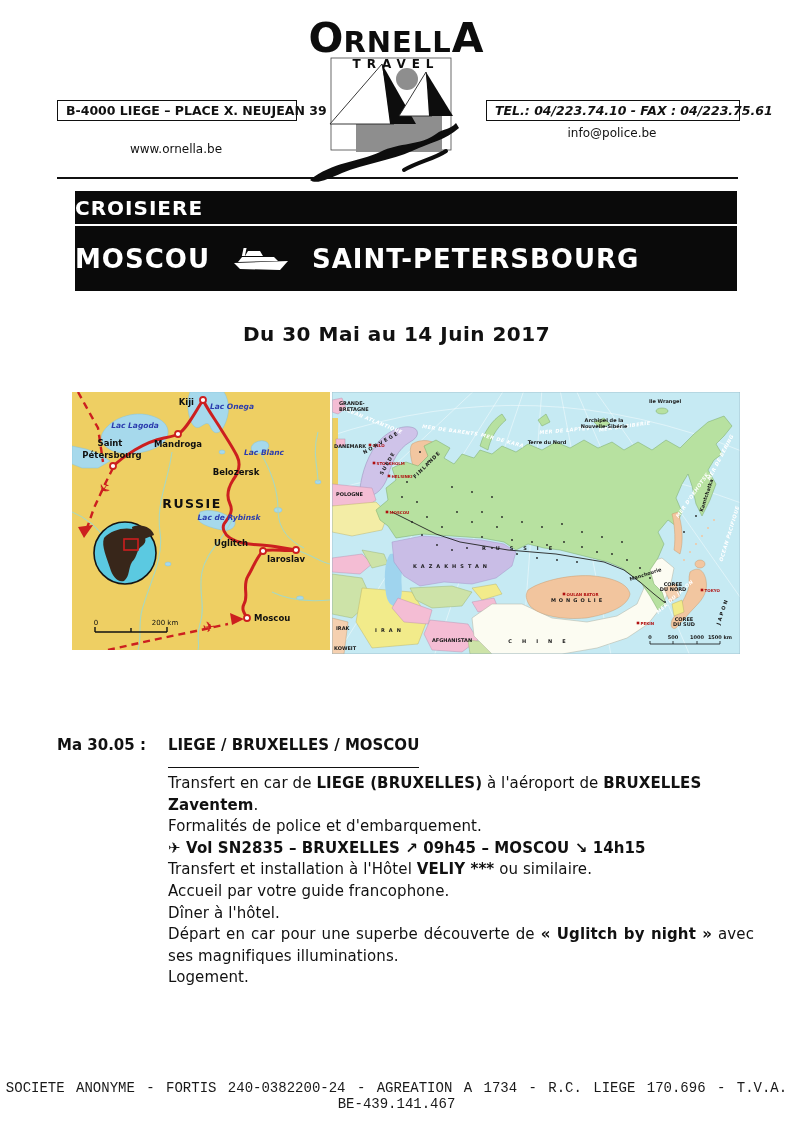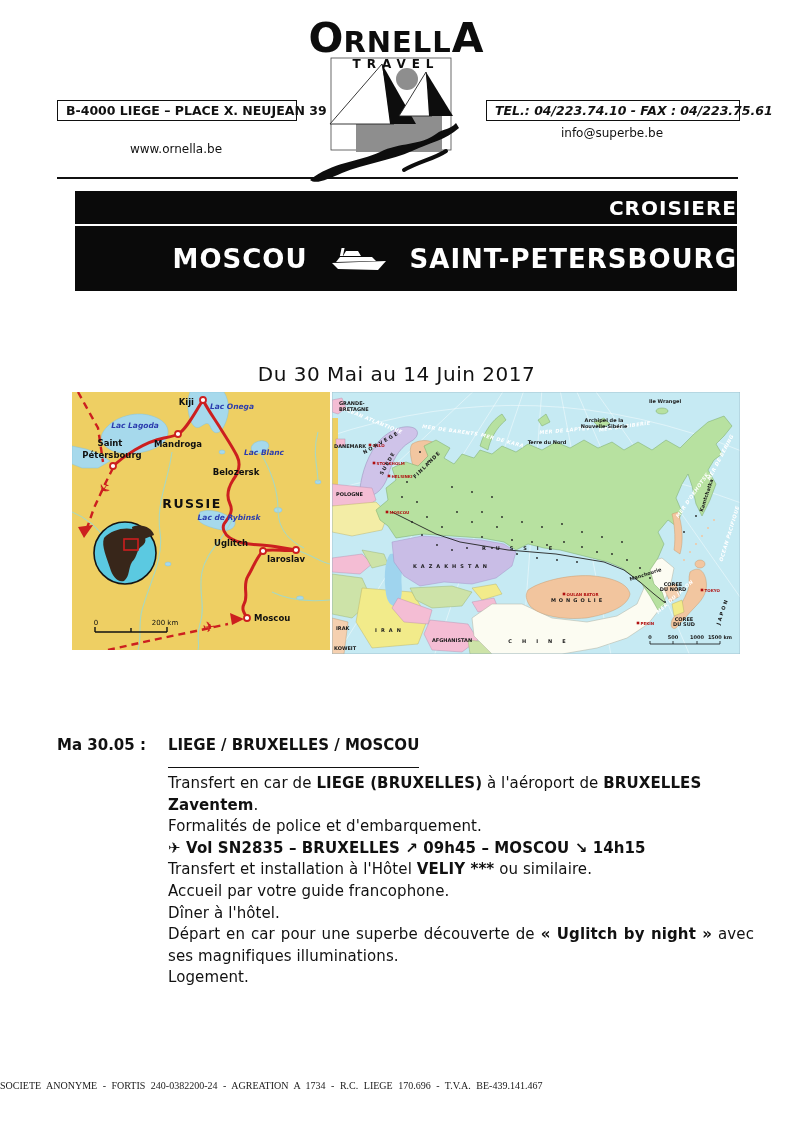--- a/index.html
+++ b/index.html
@@ -10,25 +10,25 @@
   .page{position:relative;width:793px;height:1122px;margin:0 auto;background:#fff;
         font-family:"DejaVu Sans",sans-serif;color:var(--ink);overflow:hidden;}
   
   .hdr-box{position:absolute;border:1px solid #111;padding:2px 8px;font-size:12.5px;
            font-weight:bold;white-space:nowrap;background:#fff;}
   .hdr-sub{position:absolute;font-size:12px;text-align:center;}
   .hdr-rule{position:absolute;left:57px;top:177px;width:681px;height:2px;background:#111;}
   .logo-wrap{position:absolute;left:304px;top:10px;width:185px;height:180px;z-index:2;}
   
   .banner{position:absolute;left:75px;width:662px;background:var(--banner-bg);color:#fff;
-          display:flex;align-items:center;justify-content:flex-end;}
+          display:flex;align-items:center;justify-content:flex-start;}
   .banner1{top:191px;height:33px;font-size:20px;font-weight:bold;letter-spacing:1px;}
   .banner2{top:226px;height:65px;font-size:26px;font-weight:bold;letter-spacing:1px;gap:20px;}
   .date-title{position:absolute;top:322px;left:0;width:100%;text-align:center;
-              font-size:20px;font-weight:normal;letter-spacing:.5px;margin-top:40px;}
+              font-size:20px;font-weight:bold;letter-spacing:.5px;}
   
   .map-left{position:absolute;left:72px;top:392px;}
   .map-right{position:absolute;left:332px;top:392px;}
   svg text{font-family:"DejaVu Sans",sans-serif;}
   .yellow{fill:var(--map-yellow);} .water{fill:var(--map-water);stroke:#86c2da;stroke-width:.5;}
   .river{stroke:#a9d8c0;stroke-width:1.1;fill:none;}
   .route{stroke:var(--route-red);stroke-width:3;fill:none;stroke-linejoin:round;stroke-linecap:round;}
   .flight{stroke:var(--route-red);stroke-width:2.4;fill:none;stroke-dasharray:7 5;}
   .cityDot{fill:#fff;stroke:var(--route-red);stroke-width:1.8;}
   .city{font-weight:bold;font-size:8.5px;fill:#101010;}
@@ -42,32 +42,32 @@
   .cap{font-weight:bold;font-size:4px;fill:#b01010;}
   .rail{stroke:#222;stroke-width:.9;fill:none;}
   
   .it-head{position:absolute;top:736px;left:57px;font-size:15px;font-weight:bold;}
   .it-route{margin-left:22px;border-bottom:1.6px solid #111;padding-bottom:13px;}
   .it-body{position:absolute;top:773px;left:168px;width:586px;font-size:15px;}
   .it-line{line-height:21.6px;letter-spacing:.1px;}
   .it-line.just{text-align:justify;}
   .b{font-weight:bold;}
   
-  .footer{position:absolute;top:1080px;left:0;width:100%;text-align:left;
-          font-family:Liberation Serif, serif;font-size:10px;color:#1a1a1a;word-spacing:3px;}
+  .footer{position:absolute;top:1080px;left:0;width:100%;text-align:center;
+          font-family:Liberation Mono, monospace;font-size:14px;color:#1a1a1a;word-spacing:3px;}
 </style>
 </head>
 <body>
 
 <div class="page">
 
   <div class="hdr-box" style="left:57px;top:100px;width:222px;text-align:center;">B-4000 LIEGE – PLACE X. NEUJEAN 39</div>
   <div class="hdr-sub" style="left:57px;top:126px;width:238px;margin-top:16px;">www.ornella.be</div>
   <div class="hdr-box" style="left:486px;top:100px;width:236px;text-align:center;font-style:italic;">TEL.: 04/223.74.10  -  FAX : 04/223.75.61</div>
-  <div class="hdr-sub" style="left:486px;top:126px;width:252px;">info@superbe.be</div>
+  <div class="hdr-sub" style="left:486px;top:126px;width:252px;">info@police.be</div>
 
   <div class="logo-wrap">
     <svg width="185" height="180" viewBox="0 0 185 180">
       <text x="92" y="42" text-anchor="middle" font-family="DejaVu Serif,serif" font-weight="bold" fill="#0d0d0d"><tspan font-size="41">O</tspan><tspan font-size="29" letter-spacing="1">RNELL</tspan><tspan font-size="41">A</tspan></text>
       <text x="92" y="58" text-anchor="middle" font-size="12" font-weight="bold" letter-spacing="6" fill="#0d0d0d">TRAVEL</text>
       <rect x="27" y="48" width="120" height="92" fill="none" stroke="#444" stroke-width="0.8"></rect>
       <rect x="52" y="98" width="86" height="44" fill="#8e8e8e"></rect>
       <circle cx="103" cy="69" r="11" fill="#8e8e8e"></circle>
       <polygon points="26,114 78,54 90,114" fill="#ffffff" stroke="#222" stroke-width="0.9"></polygon>
       <polygon points="78,54 112,114 86,114" fill="#0d0d0d"></polygon>

